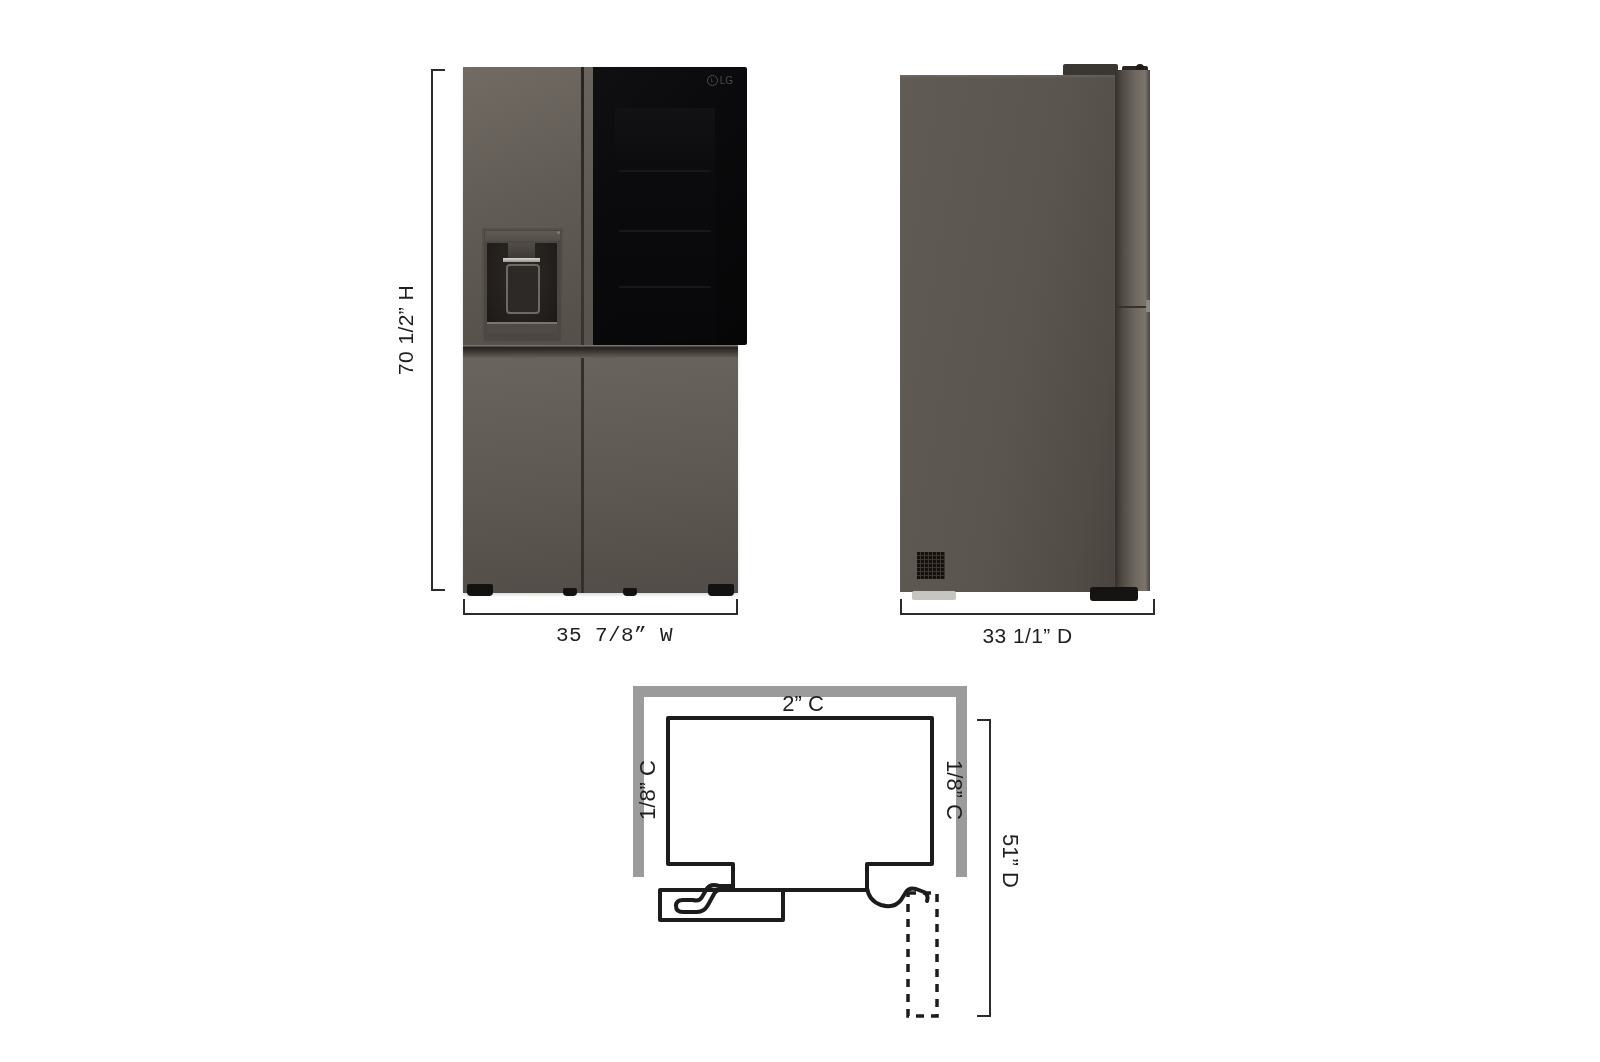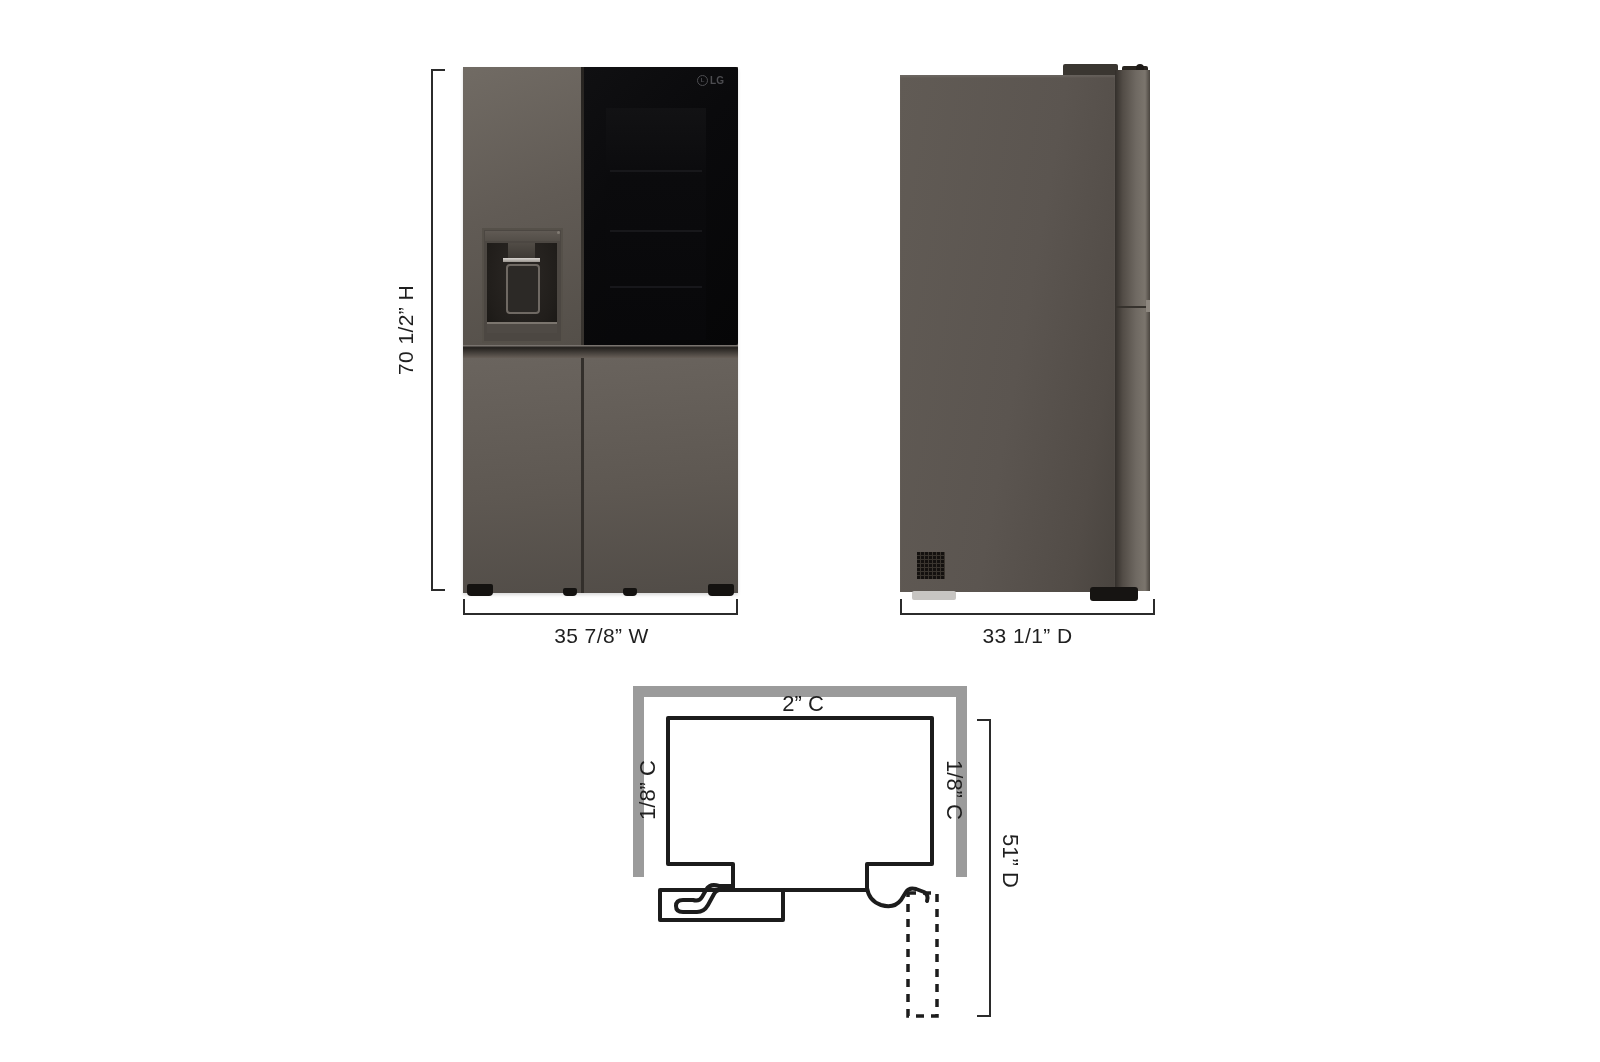--- a/index.html
+++ b/index.html
@@ -13,23 +13,23 @@
   .rot-ccw{transform:rotate(-90deg);}
 
   
   .fridge-front{left:463px;top:67px;width:275px;height:526px;
     background:linear-gradient(170deg,#6b655f 0%,#5d5751 35%,#544e49 70%,#4c4742 100%);
     box-shadow:0 2px 3px rgba(0,0,0,.15);}
   .front-left-door{left:0;top:0;width:118px;height:278px;
     background:linear-gradient(160deg,#716b64 0%,#615b55 50%,#544f49 100%);}
   .front-door-gap{left:118px;top:0;width:3px;height:526px;
     background:linear-gradient(#262320,#3a3631 40%,#2e2a27);}
-  .front-glass{left:121px;top:0;width:154px;height:278px;
+  .front-glass{left:130px;top:0;width:154px;height:278px;
     background:linear-gradient(135deg,#101012 0%,#0a0a0c 40%,#060607 100%);
-    border-radius:0 2px 2px 0;font-weight:bold;}
+    border-radius:0 2px 2px 0;}
   .instaview-window{left:22px;top:41px;width:100px;height:232px;
     background:linear-gradient(180deg,#121214 0%,#0b0b0d 30%,#08080a 100%);}
   .shelf-line{left:4px;width:92px;height:2px;background:#1b1b1f;opacity:.8;}
   .lg-logo{right:14px;top:8px;color:#4d4d51;font-size:10px;display:flex;align-items:center;gap:2px;}
   .lg-circle{display:inline-block;width:9px;height:9px;border:1px solid #4d4d51;border-radius:50%;
     font-size:6px;line-height:9px;text-align:center;color:#4d4d51;}
   .handle-band{left:0;top:278px;width:275px;height:13px;
     background:linear-gradient(#8d8781,#23201d 20%,#45403b 60%,#675f58 100%);}
   .front-lower{left:0;top:291px;width:275px;height:235px;
     background:linear-gradient(175deg,#6a645e 0%,#5e5852 55%,#514c47 100%);}
@@ -111,21 +111,21 @@
   </div>
 
   <div class="abs dim-line" style="left:431px;top:69px;width:2px;height:522px;"></div>
   <div class="abs dim-line" style="left:431px;top:69px;width:14px;height:2px;"></div>
   <div class="abs dim-line" style="left:431px;top:589px;width:14px;height:2px;"></div>
   <div class="abs dim-label rot-ccw" style="left:326px;top:317px;width:160px;height:26px;">70 1/2” H</div>
 
   <div class="abs dim-line" style="left:463px;top:613px;width:275px;height:2px;"></div>
   <div class="abs dim-line" style="left:463px;top:599px;width:2px;height:16px;"></div>
   <div class="abs dim-line" style="left:736px;top:599px;width:2px;height:16px;"></div>
-  <div class="abs dim-label" style="left:464px;top:623px;width:275px;height:26px;">35 7/8” W</div>
+  <div class="abs dim-label" style="left:477px;top:623px;width:275px;height:26px;font-family:Liberation Mono, monospace;">35 7/8” W</div>
 
   <div class="abs fridge-side">
     <div class="abs side-hinge-cap"></div>
     <div class="abs side-hinge-pin"></div>
     <div class="abs side-hinge-knob"></div>
     <div class="abs side-body"></div>
     <div class="abs side-door-strip"></div>
     <div class="abs side-strip-seam"></div>
     <div class="abs side-strip-notch"></div>
     <div class="abs side-vent"></div>

